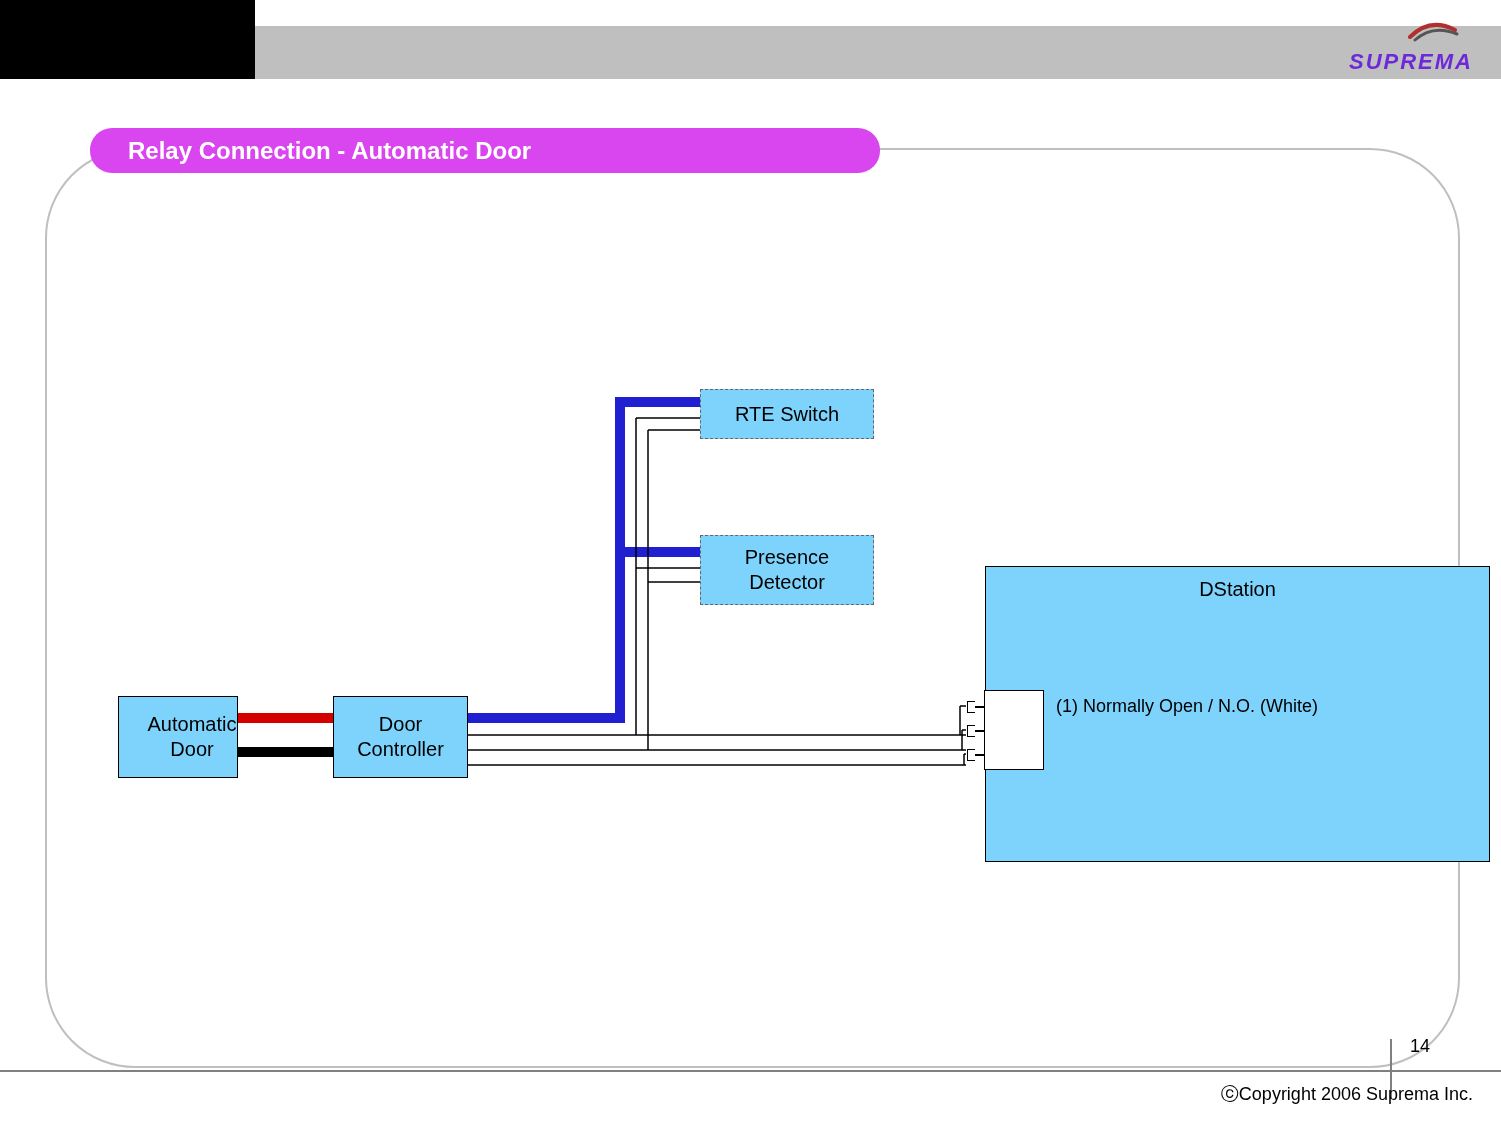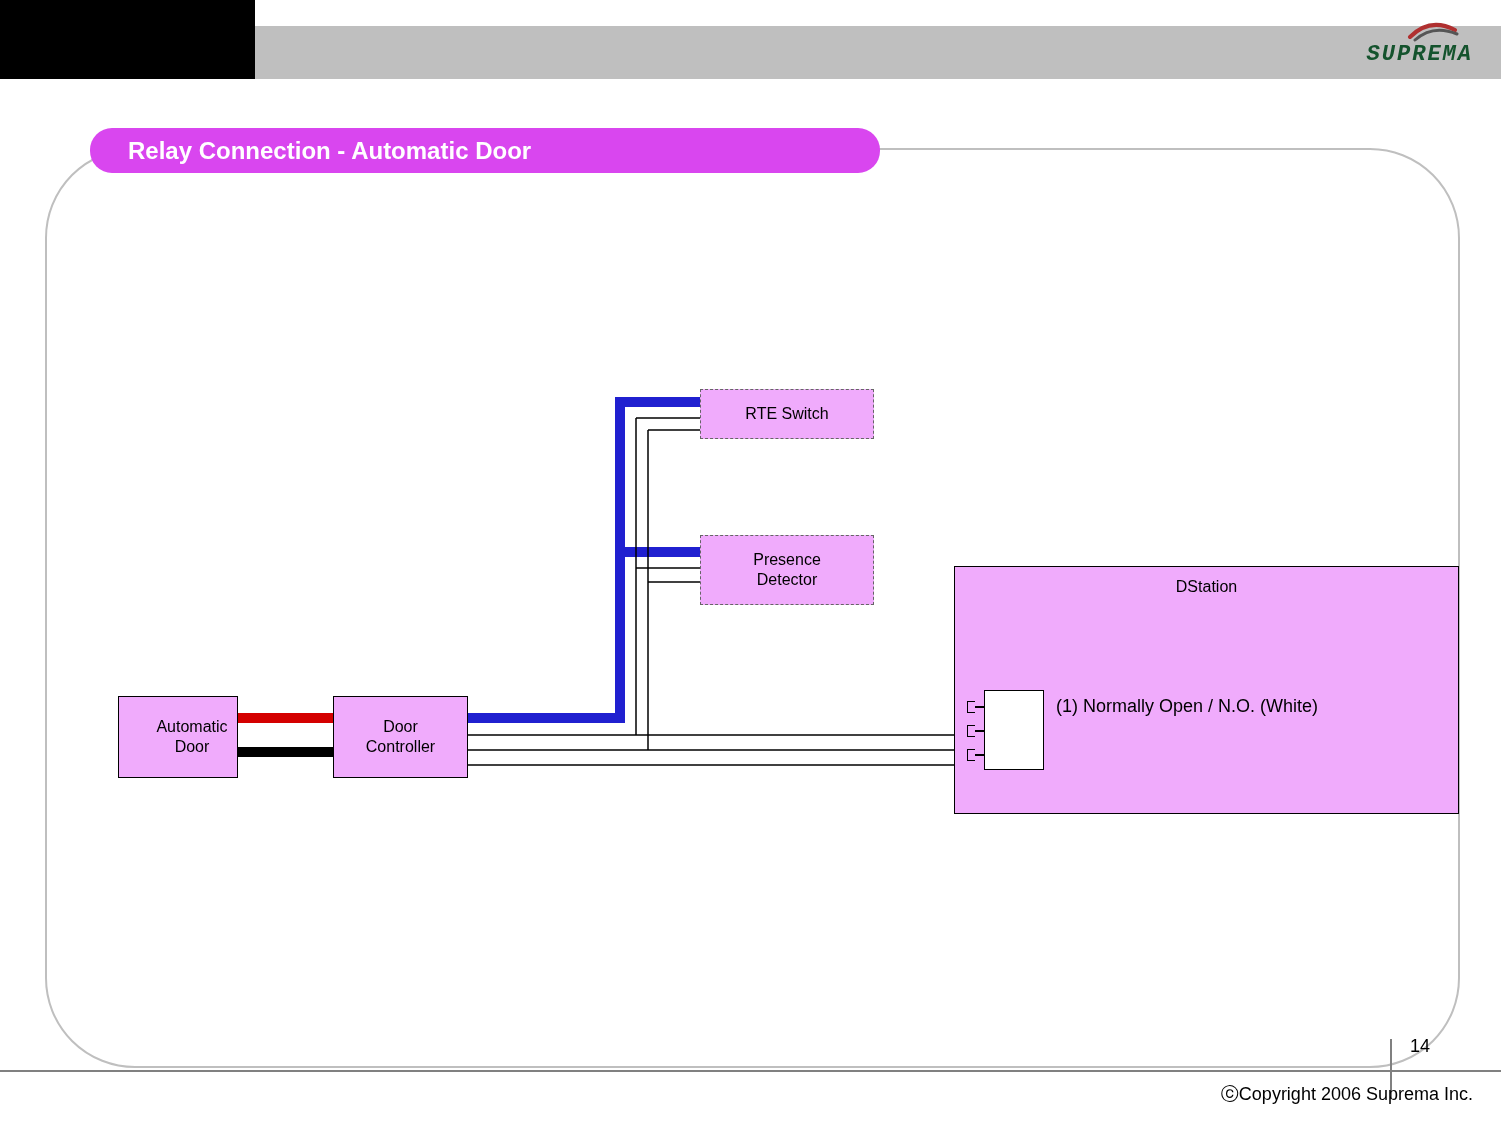--- a/index.html
+++ b/index.html
@@ -35,26 +35,27 @@
     right: 28px; top: 22px;
     text-align: right;
   }
   .brand-swoosh {
     margin-left: auto;
     margin-right: 8px;
     margin-bottom: -4px;
     width: 60px;
   }
   .brand-text {
-    font-family: Liberation Mono, monospace;
+    font-family: Liberation Sans, sans-serif;
     font-weight: 900;
     font-style: italic;
     font-size: 22px;
     letter-spacing: 2px;
-    color: #14532d;
+    color: #6d28d9;
+    margin-top: 7px;
   }
 
   
   .title-pill {
     position: absolute;
     left: 90px; top: 128px;
     width: 790px; height: 45px;
     background: #d946ef;
     border-radius: 22px;
     color: #fff;
@@ -73,34 +74,34 @@
     width: 1415px; height: 920px;
     border: 2px solid #bfbfbf;
     border-radius: 90px;
     background: #fff;
   }
 
   
   .box {
     position: absolute;
     border: 1.5px solid #000;
-    background: #f0abfc;
+    background: #7dd3fc;
     display: flex;
     align-items: center;
     justify-content: center;
     text-align: center;
-    font-size: 16px;
+    font-size: 20px;
     line-height: 1.25;
   }
   .box.dashed { border: 1.5px dashed #666; }
   .auto-door  { left: 118px; top: 696px; width: 120px; height: 82px; }
   .door-ctrl  { left: 333px; top: 696px; width: 135px; height: 82px; }
   .rte-switch { left: 700px; top: 389px; width: 174px; height: 50px; }
   .presence   { left: 700px; top: 535px; width: 174px; height: 70px; }
-  .dstation   { left: 954px; top: 566px; width: 505px; height: 248px; align-items: flex-start; justify-content: center; padding-top: 10px; }
+  .dstation   { left: 985px; top: 566px; width: 505px; height: 296px; align-items: flex-start; justify-content: center; padding-top: 10px; }
 
   
   svg.wires { position: absolute; left: 0; top: 0; width: 1501px; height: 1126px; }
 
   
   .connector {
     position: absolute;
     left: 984px; top: 690px;
     width: 60px; height: 80px;
     border: 1.5px solid #000;

